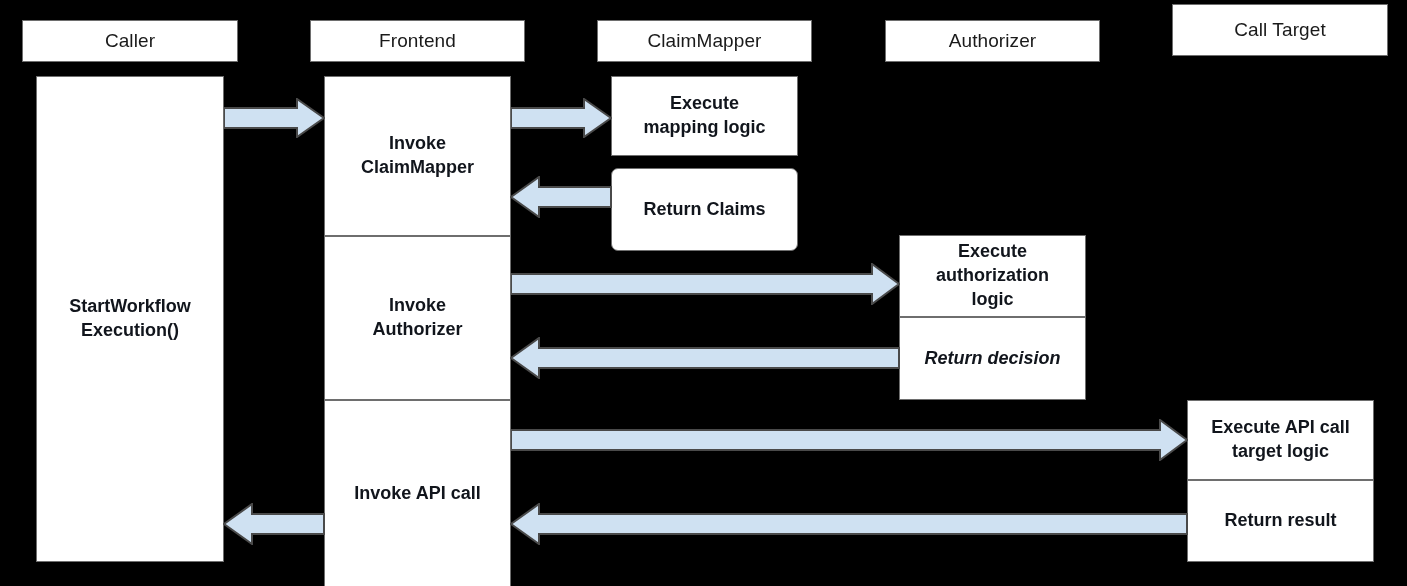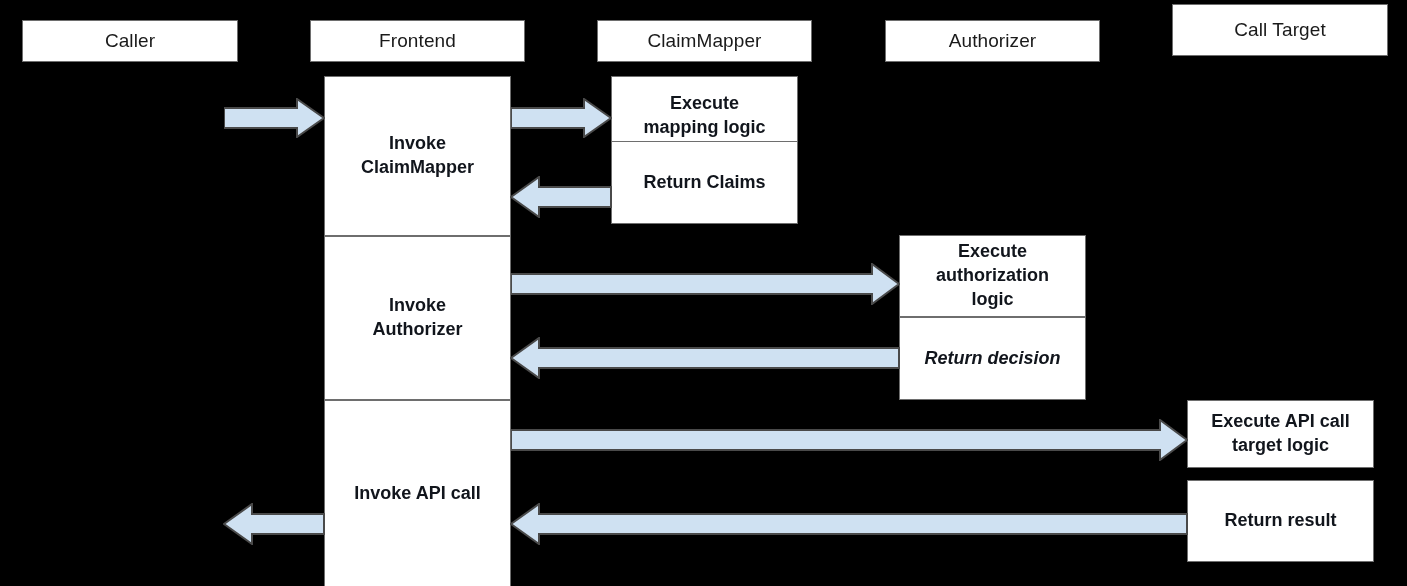--- a/index.html
+++ b/index.html
@@ -74,50 +74,53 @@
   </div>
 
   <div class="lifeline-header" style="left:885px; top:20px; width:215px; height:42px;">
     <span>Authorizer</span>
   </div>
 
   <div class="lifeline-header" style="left:1172px; top:4px; width:216px; height:52px;">
     <span>Call Target</span>
   </div>
 
+  <div class="activity-box" style="left:36px; top:76px; width:188px; height:486px;">
+    <span class="txt">StartWorkflow<br>Execution()</span>
+  </div>
 
   <div class="activity-box" style="left:324px; top:76px; width:187px; height:160px;">
     <span class="txt">Invoke<br>ClaimMapper</span>
   </div>
 
   <div class="activity-box" style="left:324px; top:236px; width:187px; height:164px;">
     <span class="txt">Invoke<br>Authorizer</span>
   </div>
 
   <div class="activity-box" style="left:324px; top:400px; width:187px; height:188px;">
     <span class="txt">Invoke API call</span>
   </div>
 
   <div class="activity-box" style="left:611px; top:76px; width:187px; height:80px;">
     <span class="txt">Execute<br>mapping logic</span>
   </div>
 
-  <div class="activity-box" style="left:611px; top:141px; width:187px; height:83px;">
+  <div class="activity-box" style="left:611px; top:168px; width:187px; height:83px;border-radius:7px;">
     <span class="txt">Return Claims</span>
   </div>
 
   <div class="activity-box" style="left:899px; top:235px; width:187px; height:82px;">
     <span class="txt">Execute<br>authorization<br>logic</span>
   </div>
 
   <div class="activity-box" style="left:899px; top:317px; width:187px; height:83px;font-style:italic;">
     <span class="txt">Return decision</span>
   </div>
 
-  <div class="activity-box" style="left:1187px; top:400px; width:187px; height:68px;">
+  <div class="activity-box" style="left:1187px; top:400px; width:187px; height:80px;">
     <span class="txt">Execute API call<br>target logic</span>
   </div>
 
   <div class="activity-box" style="left:1187px; top:480px; width:187px; height:82px;">
     <span class="txt">Return result</span>
   </div>
 
   <div class="arrow" style="left:224px; top:98px; width:101px; height:40px;">
     <svg viewBox="0 0 101 40" preserveAspectRatio="none">
       <polygon points="0,10 73,10 73,1 100,20 73,39 73,30 0,30" fill="#cfe1f2" stroke="#4a4a4a" stroke-width="2" stroke-linejoin="miter"></polygon>

